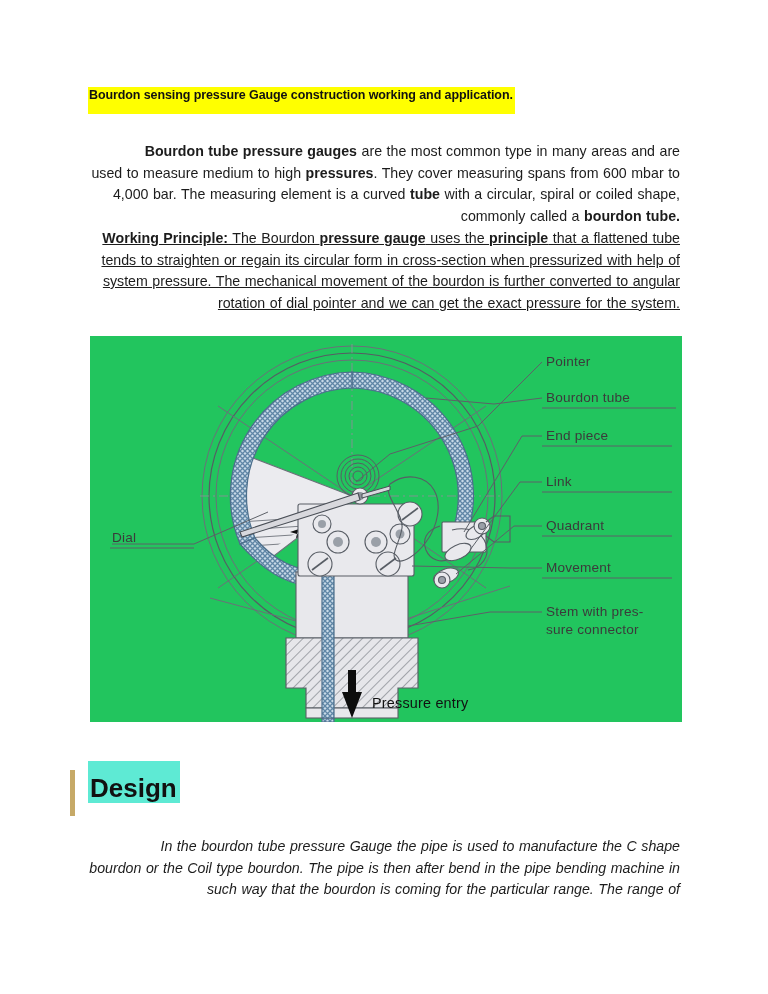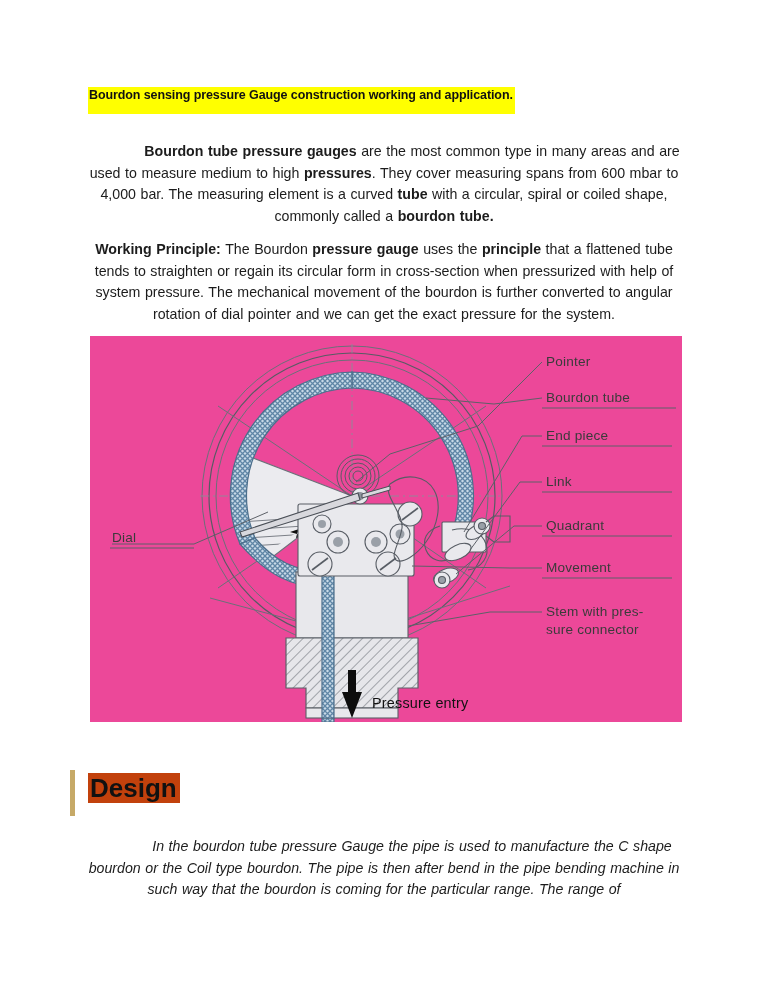--- a/index.html
+++ b/index.html
@@ -39,38 +39,38 @@
   }
 
   
   .para {
     position: absolute;
     left: 88px;
     width: 592px;
     font-size: 14.2px;
     line-height: 21.5px;
     color: #1c1c1c;
-    text-align: center;
+    text-align: right;
     word-spacing: 0.6px;
   }
   .para b { font-weight: bold; }
   .para .indent { display: inline-block; width: 56px; }
 
   #para-intro { top: 141px; }
-  #para-principle { top: 239px; }
+  #para-principle { top: 228px; text-decoration: underline; }
   #para-design { top: 836px; font-style: italic; }
 
   
   .figure {
     position: absolute;
     left: 90px;
     top: 336px;
     width: 592px;
     height: 386px;
-    background: #ec4899;
+    background: #22c55e;
     overflow: hidden;
   }
   .figure svg { display: block; }
 
   .fig-label {
     font-family: "Liberation Sans", sans-serif;
     font-size: 13.6px;
     fill: #3b3b3b;
     letter-spacing: 0.2px;
   }
@@ -92,22 +92,22 @@
   .design-head {
     position: absolute;
     left: 88px;
     top: 772px;
     font-size: 26px;
     font-weight: bold;
     line-height: 32px;
     color: #111111;
   }
   .design-head .hl {
-    background: #c2410c;
-    padding: 0 3px 0 2px;
+    background: #5eead4;
+    padding: 12px 3px 0 2px;
   }
   .design-bar {
     position: absolute;
     left: 70px;
     top: 770px;
     width: 5px;
     height: 46px;
     background: #c6a967;
   }
 </style>

